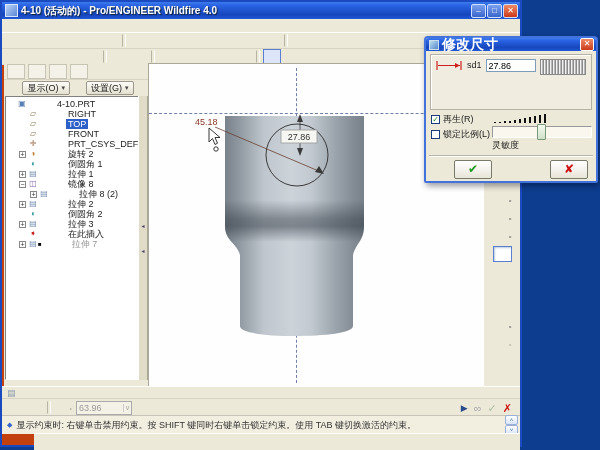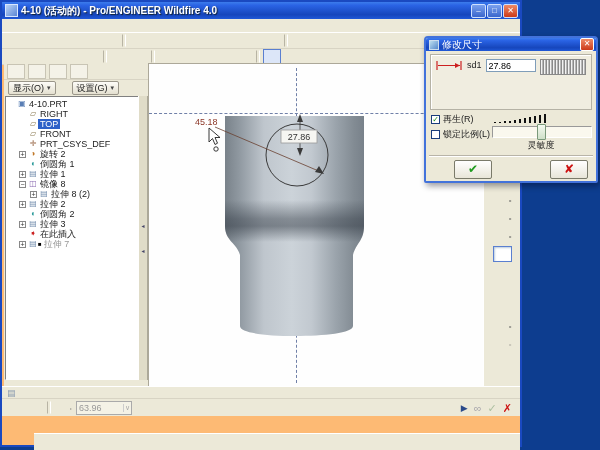--- a/index.html
+++ b/index.html
@@ -1,18 +1,18 @@
 <!DOCTYPE html>
 <html><head>
 <meta charset="utf-8">
 <style>
   html,body{margin:0;padding:0;}
   body{width:600px;height:450px;overflow:hidden;position:relative;background:#0d3d8f;
        font-family:"Liberation Sans","DejaVu Sans",sans-serif;-webkit-font-smoothing:antialiased;}
-  .win{position:absolute;left:0;top:0;width:522px;height:447px;background:#fdba74;
+  .win{position:absolute;left:0;top:0;width:522px;height:447px;background:#c2410c;
        border:2px solid #1a49c0;box-sizing:border-box;}
   
   .titlebar{height:17px;display:flex;align-items:center;padding:0 2px 0 3px;
     background:linear-gradient(180deg,#3c7cec 0%,#2a63e4 20%,#1646bc 75%,#2059d8 100%);}
   .appicon{width:11px;height:11px;background:linear-gradient(135deg,#bcd4f6,#5a86d6);border:1px solid #d8e6ff;margin-right:3px;}
   .title{color:#fff;font-size:10px;font-weight:bold;white-space:nowrap;text-shadow:1px 1px 1px #123;flex:1;}
   .winbtns{display:flex;gap:1px;}
   .wbtn{width:13px;height:12px;font-size:8px;line-height:11px;text-align:center;color:#fff;
     background:linear-gradient(180deg,#7aa0ee,#3a66cc);border:1px solid #cfe0ff;border-radius:2px;}
   .wbtn.close{background:linear-gradient(180deg,#ee8a66,#cc3a1a);}
@@ -23,32 +23,32 @@
   .tbi{width:16px;height:13px;font-size:9px;line-height:13px;text-align:center;color:var(--ic,#667);
        border:1px solid transparent;margin-right:1px;position:relative;}
   .tbi.pressed{background:#dce6f8;border:1px solid #5a7fd0;}
   .sep{width:2px;height:11px;border-left:1px solid #b8b4a4;border-right:1px solid #fff;margin:0 3px;}
   .grayed{opacity:.45;}
   .flyout::after{content:"▸";position:absolute;right:-1px;bottom:-1px;font-size:4px;color:#555;}
   
   .nav{position:absolute;left:2px;top:61px;width:144px;height:323px;background:#ece9d8;}
   .navtabs{height:16px;display:flex;align-items:center;gap:3px;padding-left:3px;border-bottom:1px solid #d8d4c4;}
   .navtab{width:16px;height:13px;text-align:center;font-size:9px;line-height:13px;color:var(--ic,#667);border:1px solid #c8c4b4;background:#f4f2e8;}
-  .navbtns{height:15px;display:flex;align-items:center;gap:16px;padding-left:4px;}
+  .navbtns{height:15px;display:flex;align-items:center;gap:16px;padding-left:4px;justify-content:center;}
   .navbtn{font-size:9px;color:#222;background:linear-gradient(180deg,#fdfcf8,#e4e0d0);
     border:1px solid #9a968a;border-radius:2px;padding:0 4px;height:12px;line-height:12px;display:flex;gap:3px;align-items:center;}
   .dn{font-size:7px;color:#444;}
   .tree{position:absolute;left:1px;right:9px;top:33px;bottom:6px;background:#fff;
     border:1px solid #808080;border-right-color:#fff;border-bottom-color:#fff;overflow:hidden;padding-top:2px;}
   .trow{height:10px;line-height:10px;display:flex;align-items:center;white-space:nowrap;}
   .texp{width:7px;height:7px;box-sizing:border-box;border:1px solid #888;background:#fff;font-size:7px;line-height:5px;text-align:center;color:#333;margin-right:2px;flex:none;}
   .texp:empty{visibility:hidden;}
   .ticon{width:10px;font-size:8px;color:var(--ic,#667);flex:none;text-align:center;}
   .tbadge{font-size:6px;color:#000;}
-  .tlabel{font-size:9px;color:#222;padding:0 2px;}
+  .tlabel{font-size:9px;color:#222;padding:0 2px;margin-left:28px;}
   .trow.selected .tlabel{background:#2e61c8;color:#fff;}
   .trow.grayed{opacity:1;}
   .trow.grayed .tlabel{color:#999;}
   .sash{position:absolute;right:0;width:8px;top:33px;bottom:6px;background:#e0dcc8;border-left:1px solid #fff;border-right:1px solid #aca899;
         display:flex;flex-direction:column;justify-content:center;align-items:center;gap:18px;}
   .sash span{font-size:6px;color:#446;}
   
   .gfx{position:absolute;left:146px;top:61px;width:335px;height:323px;background:#fefefe;border-top:1px solid #aca899;border-left:1px solid #aca899;}
   .hcl{position:absolute;left:0;right:0;top:49px;border-top:1px dashed #7080a8;}
   .vcl{position:absolute;top:4px;bottom:4px;left:147px;border-left:1px dashed #7080a8;}
@@ -80,35 +80,35 @@
   .fcombo{margin-left:6px;width:102px;height:11px;background:#fff;border:1px solid #7f9db9;display:flex;align-items:center;}
   .fval{font-size:9px;color:#222;padding-left:3px;flex:1;}
   .farrow{width:12px;height:100%;background:linear-gradient(180deg,#e4eefc,#b0c8f0);border-left:1px solid #7f9db9;font-size:7px;color:#1a3c7c;text-align:center;line-height:11px;}
   .filtericon{font-size:9px;color:#889;padding-left:4px;}
   
   .dialog{position:absolute;left:424px;top:36px;width:174px;height:147px;box-sizing:border-box;z-index:50;
     background:#ece9d8;border:2px solid #4272db;border-radius:4px 4px 2px 2px;box-shadow:2px 3px 6px rgba(0,0,20,.4);}
   .dtitle{height:13px;display:flex;align-items:center;padding:0 2px 0 3px;border-radius:2px 2px 0 0;
     background:linear-gradient(180deg,#3c7cec 0%,#2a63e4 20%,#1646bc 75%,#2059d8 100%);}
   .dico{width:8px;height:8px;background:linear-gradient(135deg,#bde,#58c);border:1px solid #cde;margin-right:3px;}
-  .dtext{color:#fff;font-size:10px;font-weight:normal;flex:1;}
+  .dtext{color:#fff;font-size:14px;font-weight:bold;flex:1;}
   .dclose{width:12px;height:11px;font-size:8px;line-height:10px;text-align:center;color:#fff;background:linear-gradient(180deg,#ee8a66,#cc3a1a);border:1px solid #fff;border-radius:2px;}
   .dbody{position:relative;height:132px;}
   .dgroup{position:absolute;left:4px;right:4px;top:3px;height:56px;background:#f0ede0;
     border:1px solid #b5b2a5;box-shadow:inset 1px 1px 0 #fff;display:flex;align-items:flex-start;padding:4px 3px 0 4px;box-sizing:border-box;gap:4px;}
   .dimlabel{font-size:9px;color:#222;line-height:13px;}
   .dimvalue{width:50px;height:13px;box-sizing:border-box;border:1px solid #7f9db9;font-size:9px;padding:0 2px;font-family:inherit;}
   .wheel{width:44px;height:14px;border:1px solid #888;background:repeating-linear-gradient(90deg,#f2f2f2 0 1px,#b8b8b8 1px 2px,#8a8a8a 2px 3px);}
   .cb{position:absolute;left:5px;display:flex;align-items:center;gap:3px;font-size:9px;color:#222;}
   .cbbox{width:9px;height:9px;box-sizing:border-box;background:#fff;border:1px solid #1a3c7c;font-size:8px;line-height:7px;text-align:center;color:#1a8a1a;font-weight:bold;}
   .dots{position:absolute;left:68px;top:62px;width:96px;height:10px;display:flex;align-items:flex-end;gap:3px;}
   .dots i{display:block;width:2px;background:#111;}
   .slider{position:absolute;left:66px;top:75px;width:98px;height:10px;background:#faf8ee;border:1px solid #999;border-bottom-color:#fff;border-right-color:#fff;}
   .thumb{position:absolute;left:44px;top:-3px;width:7px;height:14px;background:linear-gradient(180deg,#f4faf0,#cfe0c8);border:1px solid #7a997a;border-radius:1px;}
-  .slabel{position:absolute;left:66px;top:88px;width:98px;text-align:center;font-size:9px;color:#222;}
+  .slabel{position:absolute;left:66px;top:88px;width:98px;font-size:9px;color:#222;}
   .dsep{position:absolute;left:3px;right:3px;top:104px;border-top:1px solid #b8b4a8;border-bottom:1px solid #fff;}
   .dbtnok,.dbtncancel{position:absolute;top:109px;width:38px;height:19px;box-sizing:border-box;
     background:linear-gradient(180deg,#fff,#e8e5d8);border:1px solid #7a7a6a;border-radius:2px;
     font-size:12px;font-weight:bold;text-align:center;line-height:17px;}
   .dbtnok{left:28px;color:#1f9b1f;}
   .dbtncancel{left:124px;color:#cc1111;}
 </style>
 </head>
 <body>
 
@@ -399,20 +399,28 @@
         <span class="tbi grayed"></span>
       </span>
     <span class="dcluster">
       <span class="dbtn" style="color:#2a4a8a;font-size:9px;">▶</span>
       <span class="dbtn grayed" style="color:#557;">∞</span>
       <span class="dbtn grayed" style="color:#5a8a5a;font-weight:bold;">✓</span>
       <span class="dbtn" style="color:#cc1111;font-weight:bold;">✗</span>
     </span>
   </div>
 
+  <div class="msgbar">
+    <span class="msgbullet">◆</span>
+    <span class="msgtext">显示约束时: 右键单击禁用约束。按 SHIFT 键同时右键单击锁定约束。使用 TAB 键切换激活的约束。</span>
+    <span class="msgscroll">
+      <span class="sbtn">˄</span>
+      <span class="sbtn">˅</span>
+    </span>
+  </div>
 
   <div class="statusrow">
     <span class="statusfield"></span>
     <span class="fcombo">
       <span class="fval">尺寸</span>
       <span class="farrow">▼</span>
     </span>
     <span class="filtericon">▽</span>
   </div>
 </div>

